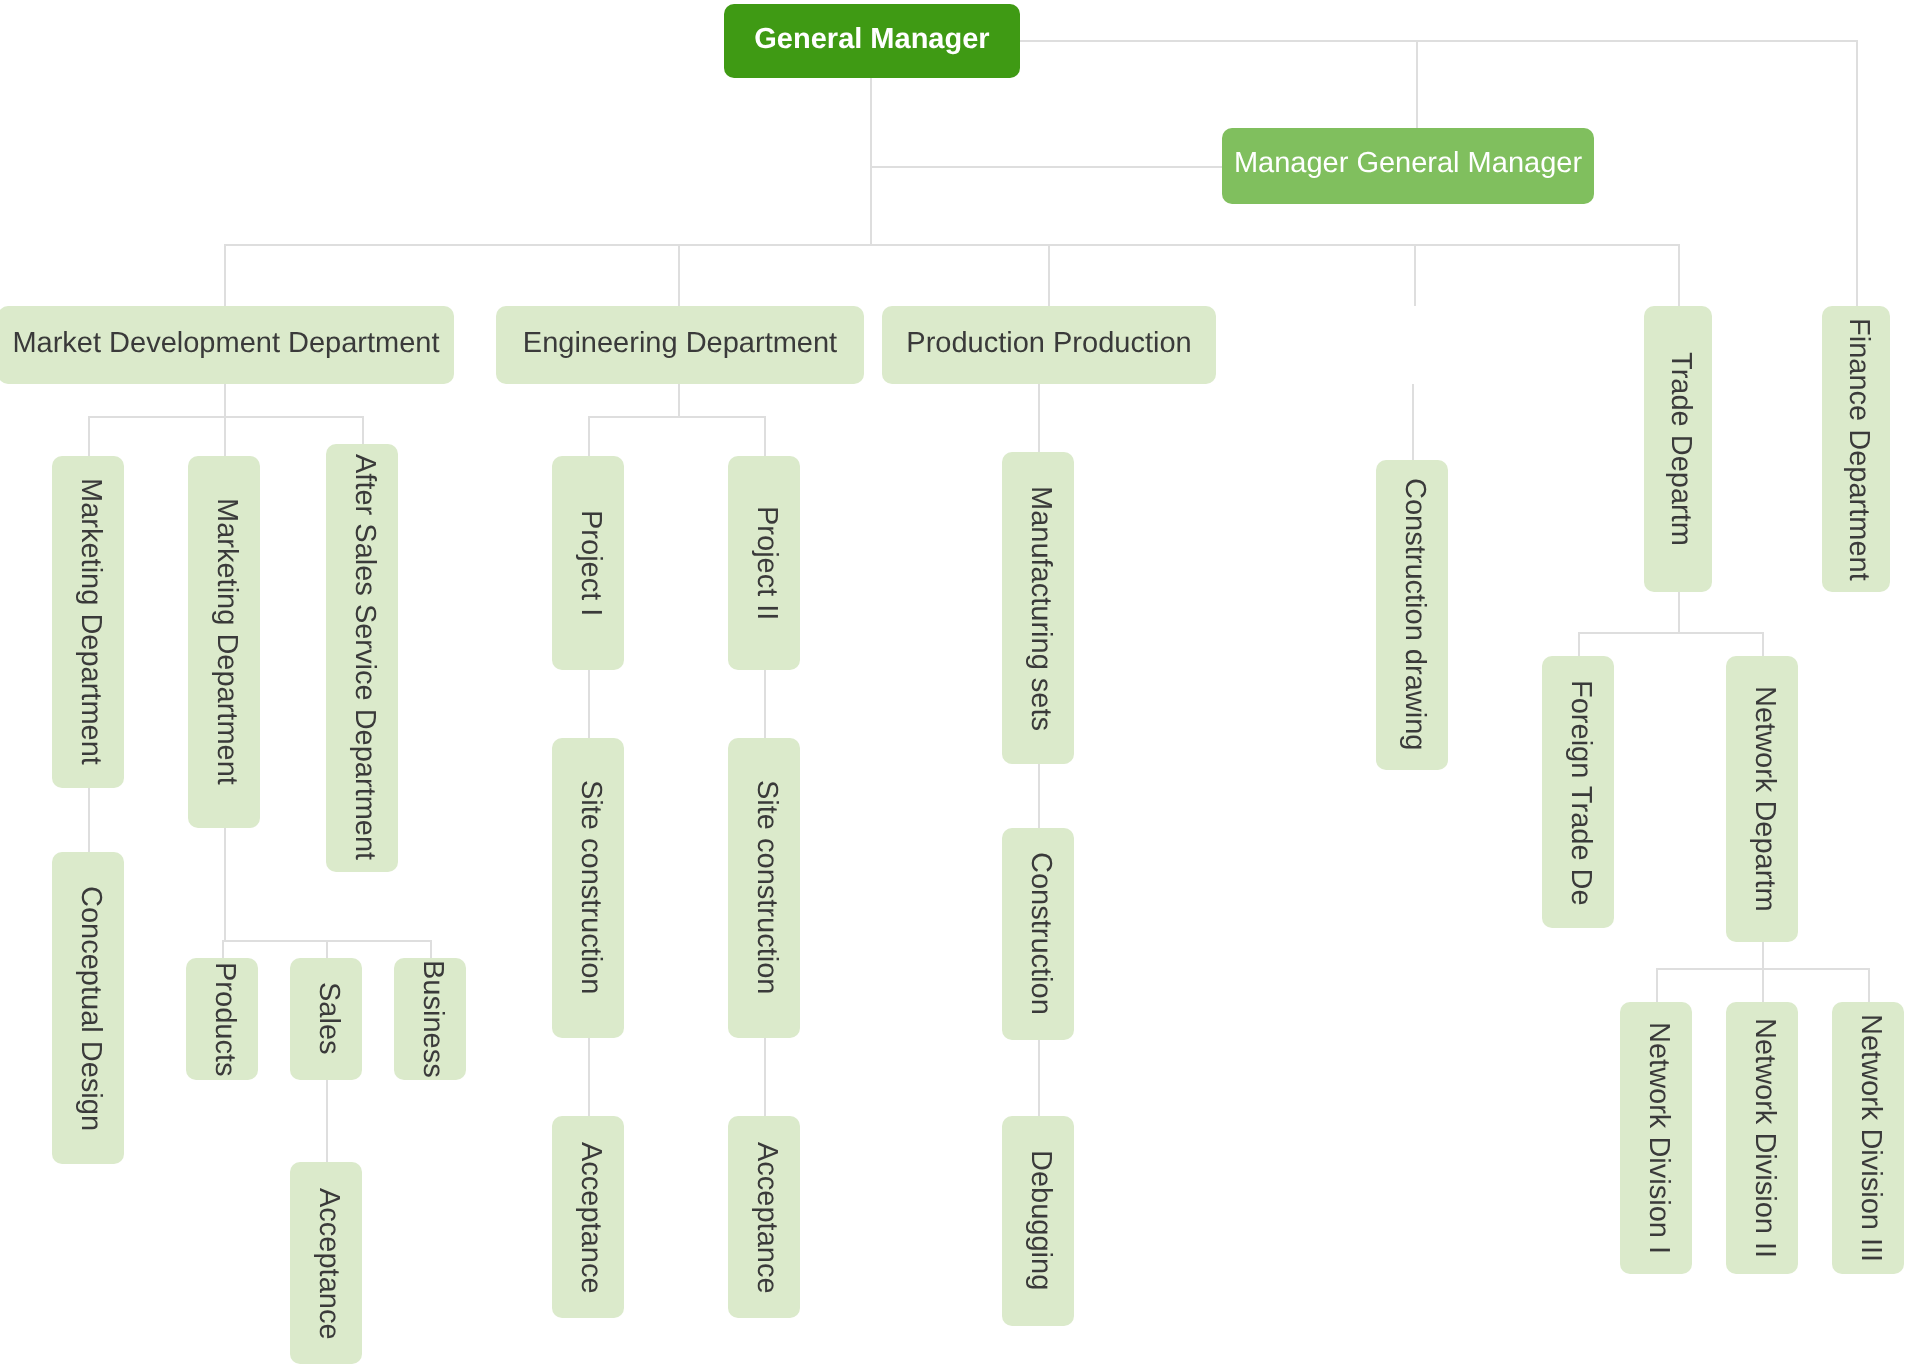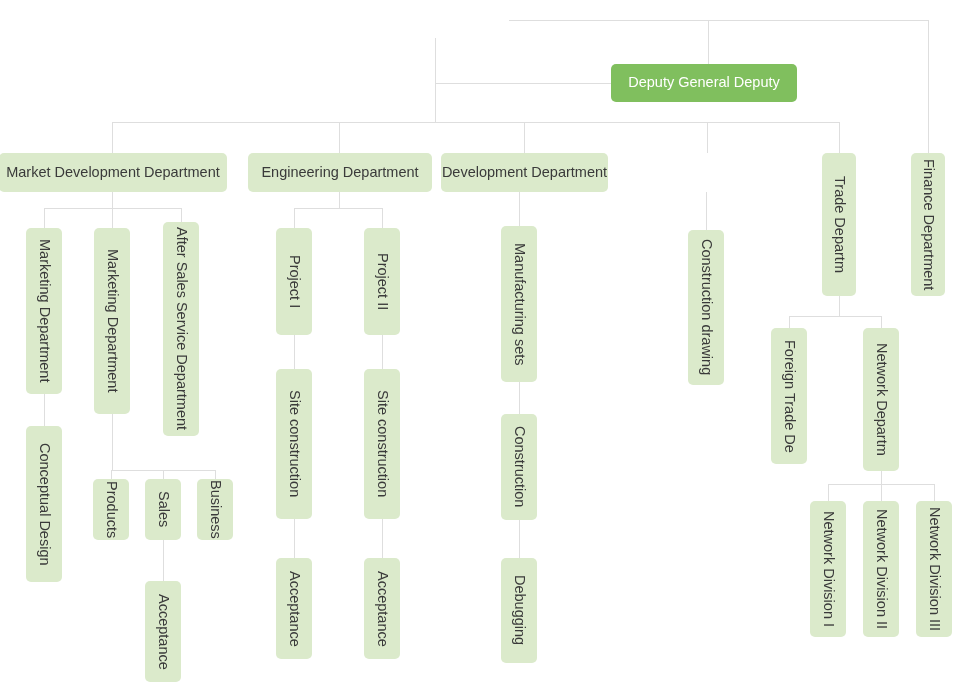--- a/index.html
+++ b/index.html
@@ -117,28 +117,29 @@
   <div class="conn h" style="left:789px; top:316px; width:92px;"></div>
   <div class="conn v" style="left:789px; top:316px; height:12px;"></div>
   <div class="conn v" style="left:881px; top:316px; height:12px;"></div>
 
   <div class="conn v" style="left:881px; top:471px; height:13px;"></div>
   <div class="conn h" style="left:828px; top:484px; width:106px;"></div>
   <div class="conn v" style="left:828px; top:484px; height:17px;"></div>
   <div class="conn v" style="left:881px; top:484px; height:17px;"></div>
   <div class="conn v" style="left:934px; top:484px; height:17px;"></div>
 
+  <div class="node horiz lvl-root" style="left:362px; top:2px; width:148px; height:37px;">General Manager</div>
 
-  <div class="node horiz lvl-deputy" style="left:611px; top:64px; width:186px; height:38px;">Deputy General Deputy</div>
+  <div class="node horiz lvl-deputy" style="left:611px; top:64px; width:186px; height:38px;">Manager General Manager</div>
 
   <div class="node horiz lvl-dept" style="left:248px; top:153px; width:184px; height:39px;">Engineering Department</div>
 
   <div class="node horiz lvl-dept" style="left:-1px; top:153px; width:228px; height:39px;">Market Development Department</div>
 
-  <div class="node horiz lvl-dept" style="left:441px; top:153px; width:167px; height:39px;">Development Department</div>
+  <div class="node horiz lvl-dept" style="left:441px; top:153px; width:167px; height:39px;">Production Production</div>
 
 
   <div class="node vert lvl-dept" style="left:822px; top:153px; width:34px; height:143px;">Trade Departm</div>
 
   <div class="node vert lvl-dept" style="left:911px; top:153px; width:34px; height:143px;">Finance Department</div>
 
   <div class="node vert lvl-dept" style="left:26px; top:228px; width:36px; height:166px;">Marketing Department</div>
 
   <div class="node vert lvl-dept" style="left:94px; top:228px; width:36px; height:186px;">Marketing Department</div>
 

